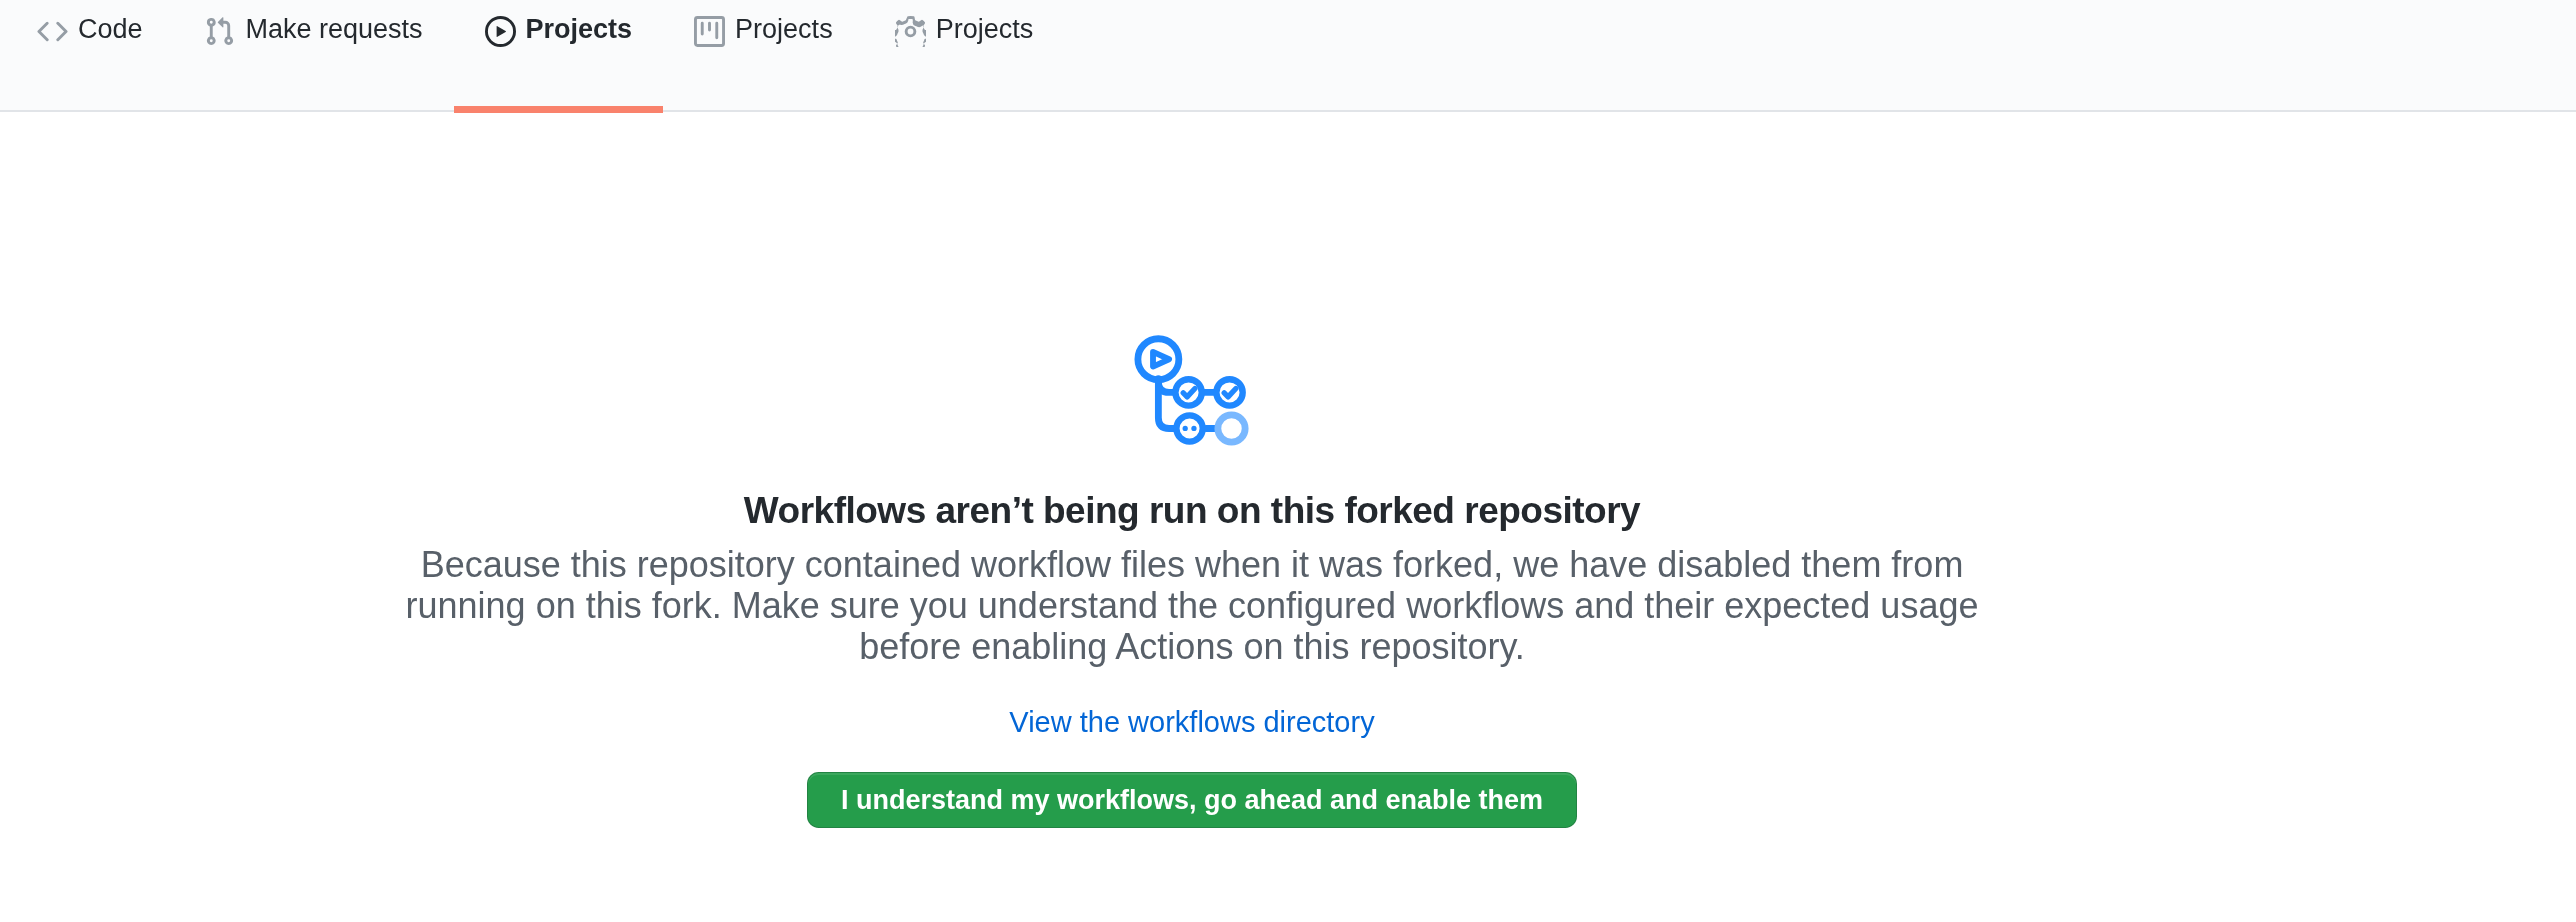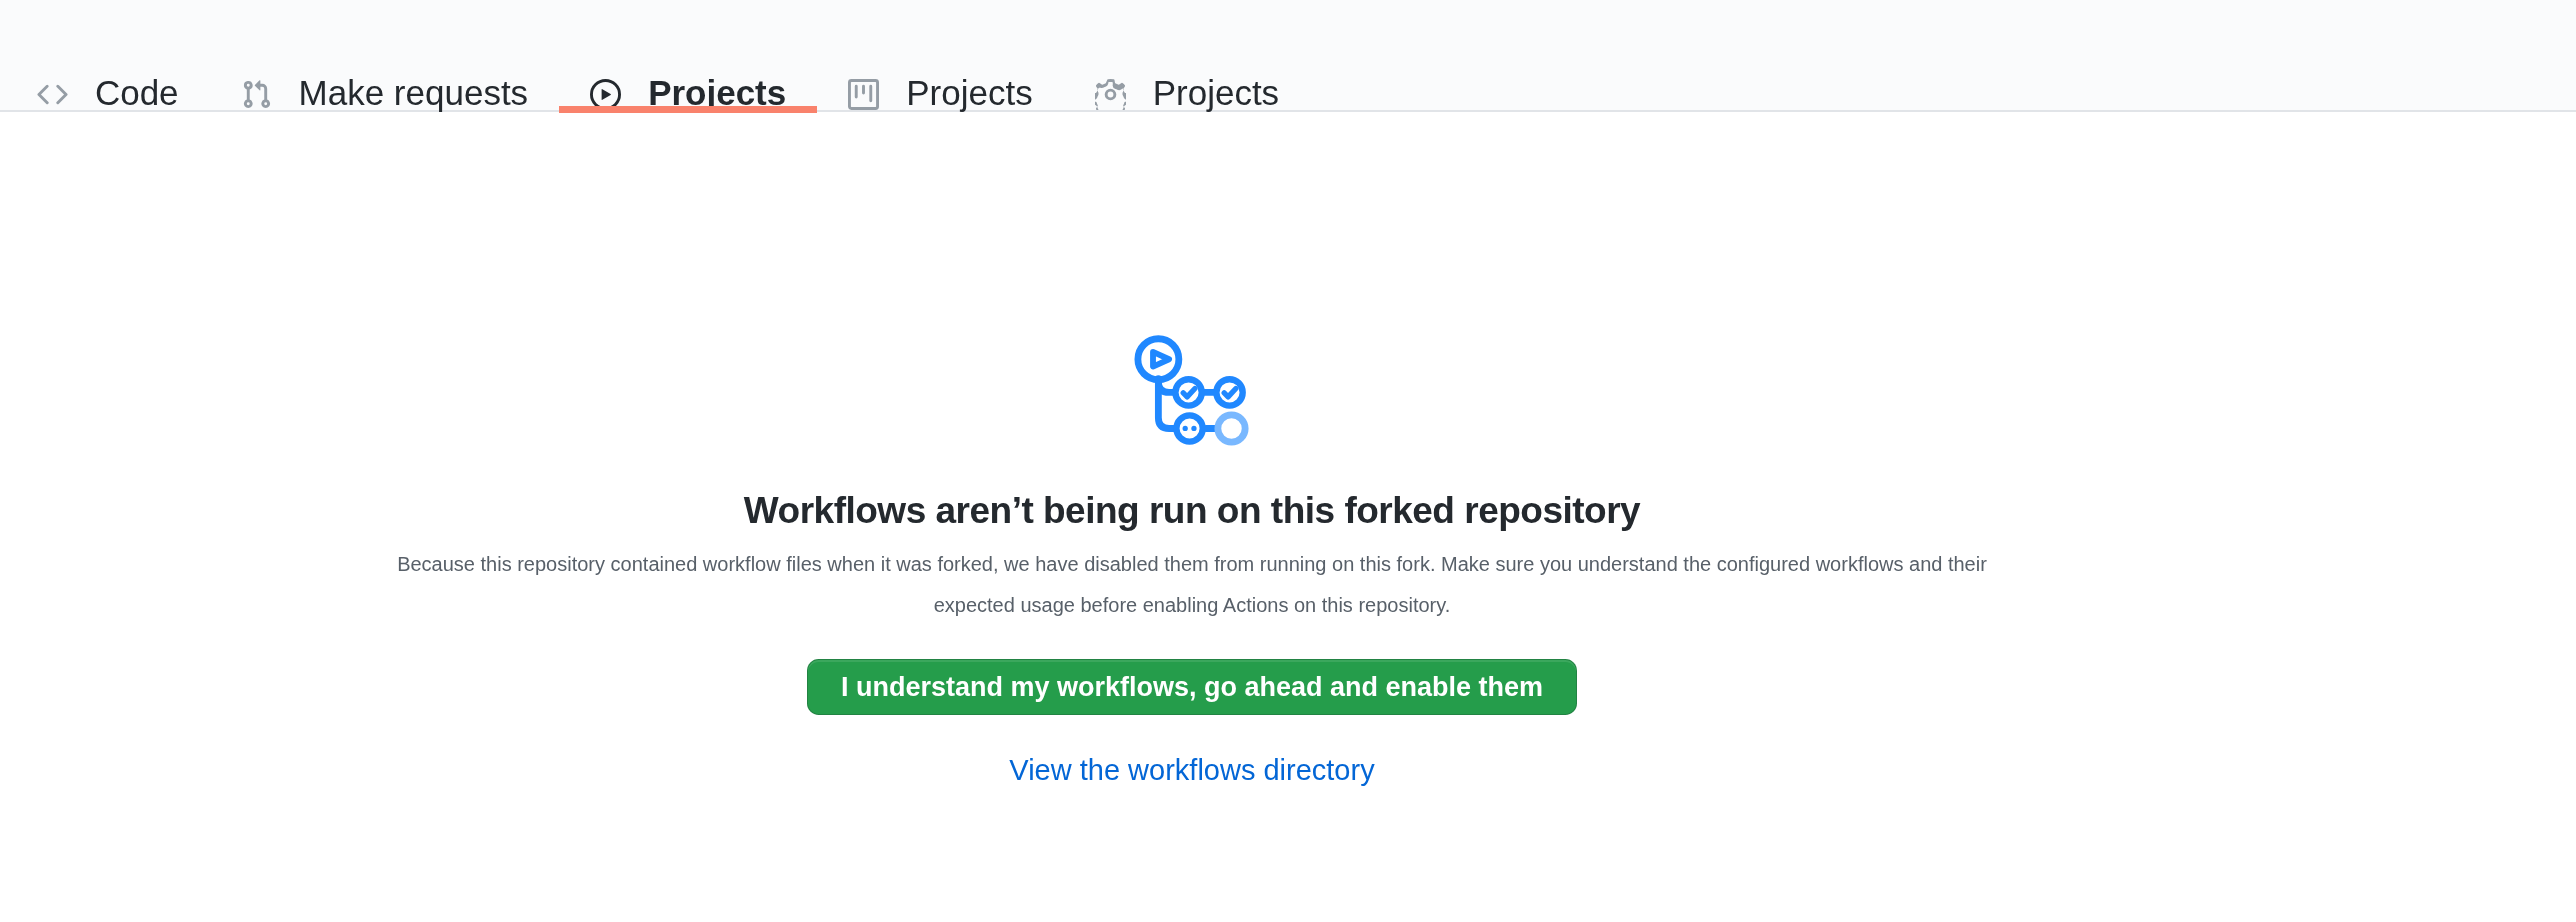--- a/index.html
+++ b/index.html
@@ -28,24 +28,24 @@
     width: 2576px; height: 112px;
     background: var(--nav-bg);
     border-bottom: 2.9px solid var(--nav-border);
     display: flex;
     align-items: stretch;
     padding: 15.6px 0 0 5.9px;
   }
   .tab {
     position: relative;
     display: flex;
-    align-items: flex-end;
-    gap: 27px;
+    align-items: flex-start;
+    gap: 10px;
     padding: 0 31px;
-    font-size: 35px;
+    font-size: 27px;
     line-height: 1;
     color: var(--text-dark);
     text-decoration: none;
     cursor: pointer;
     white-space: nowrap;
   }
   .tab .octicon { width: 31px; height: 31px; fill: var(--icon-gray); flex: none; }
   .tab.active { font-weight: 700; }
   .tab.active .octicon { fill: var(--text-dark); }
   .tab.active::after {
@@ -61,21 +61,21 @@
   .bs-title {
     margin-top: 39px;
     font-size: 37px;
     font-weight: 700;
     letter-spacing: -0.5px;
     color: var(--text-dark);
   }
   .bs-desc {
     margin: 11.7px auto 0;
     max-width: 1603px;
-    font-size: 20px;
+    font-size: 36px;
     line-height: 41px;
     color: var(--text-gray);
   }
   .bs-button {
     display: inline-block;
     margin-top: 33px;
     height: 56px;
     padding: 0 33px;
     background: var(--button-green);
     border: 1px solid rgba(27,31,35,0.2);
@@ -162,21 +162,21 @@
     <circle cx="61.5" cy="101" r="2.7" fill="var(--workflow-blue)"></circle>
 
     <circle cx="100" cy="101" r="14" fill="#ffffff" stroke="var(--workflow-blue-faded)" stroke-width="7"></circle>
   </svg>
 
   <h2 class="bs-title">Workflows aren’t being run on this forked repository</h2>
 
   <p class="bs-desc">Because this repository contained workflow files when it was forked, we have disabled them from running on this fork. Make sure you understand the configured workflows and their expected usage before enabling Actions on this repository.</p>
 
   <div>
-    <button class="bs-button">I understand my workflows, go ahead and enable them</button>
+    <a class="bs-link">View the workflows directory</a>
   </div>
 
   <div>
-    <a class="bs-link">View the workflows directory</a>
+    <button class="bs-button">I understand my workflows, go ahead and enable them</button>
   </div>
 
 </main>
 
 
 </body></html>

